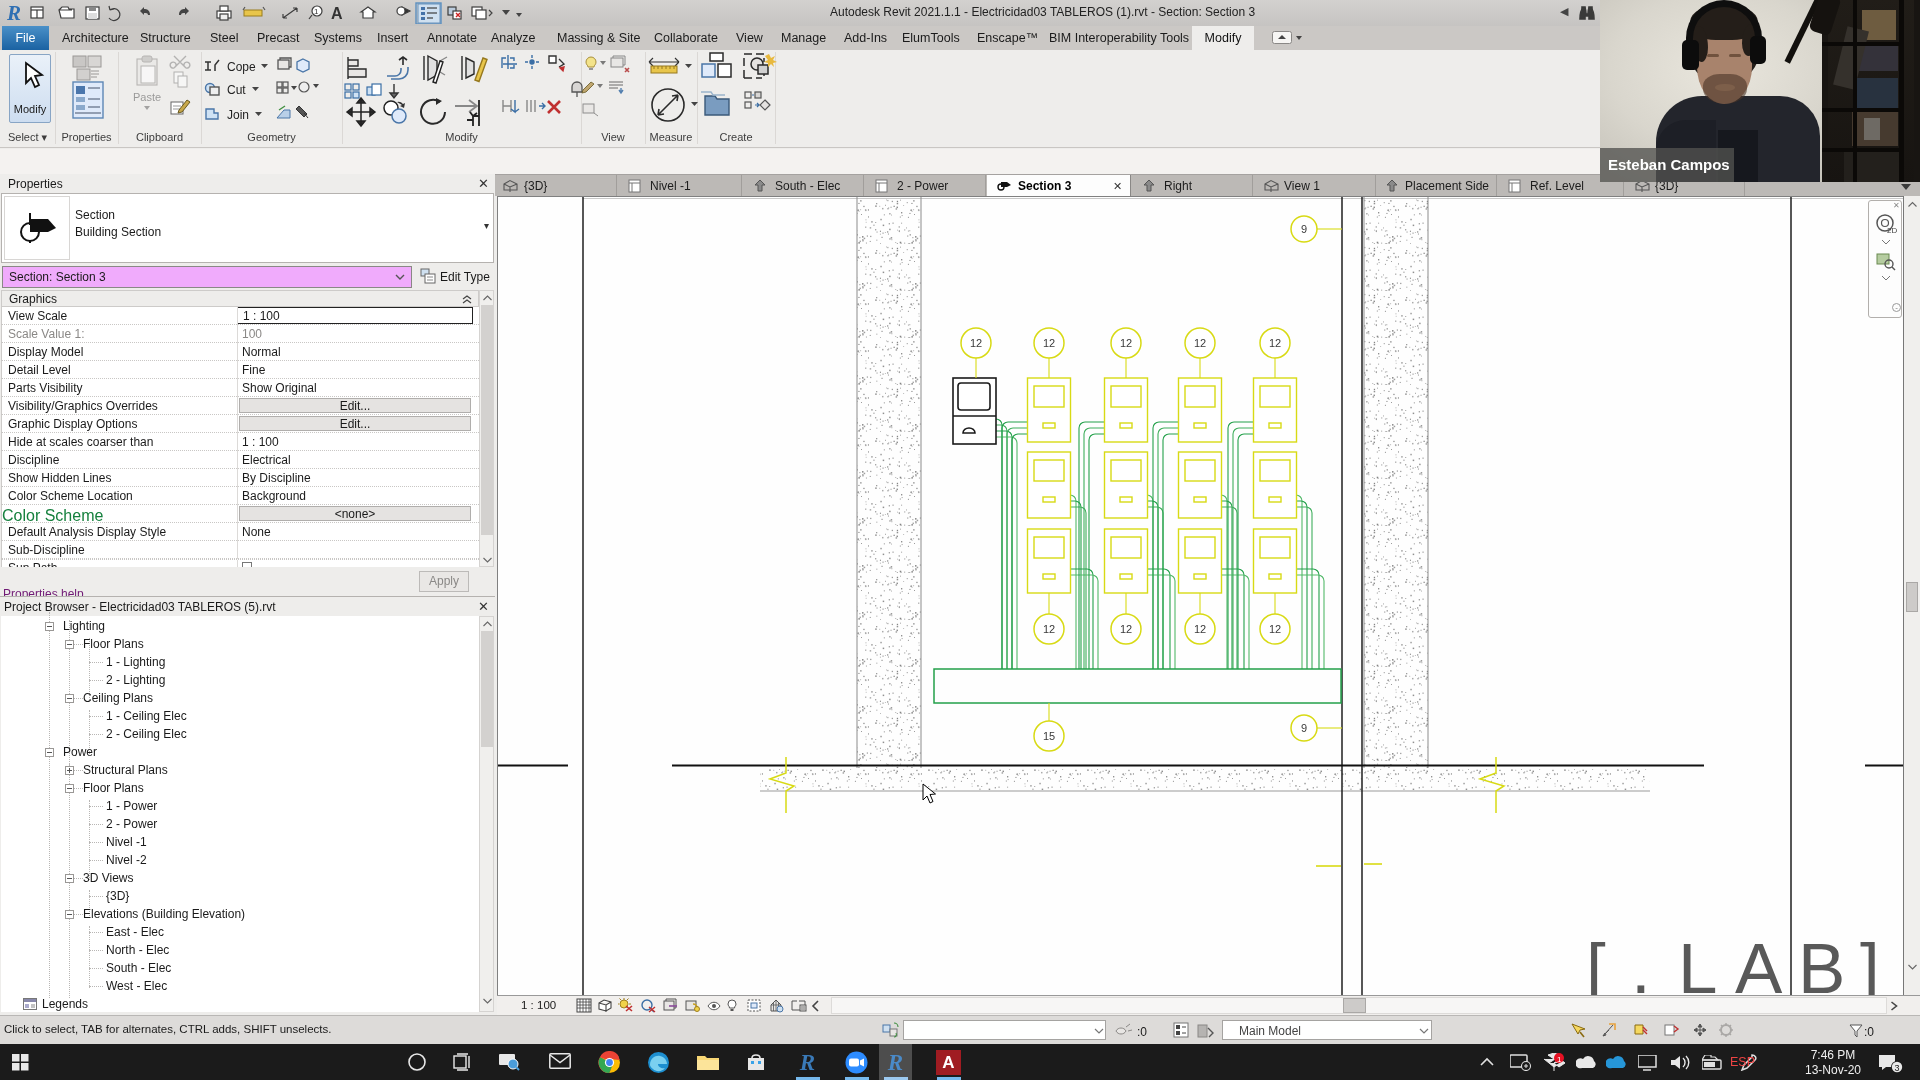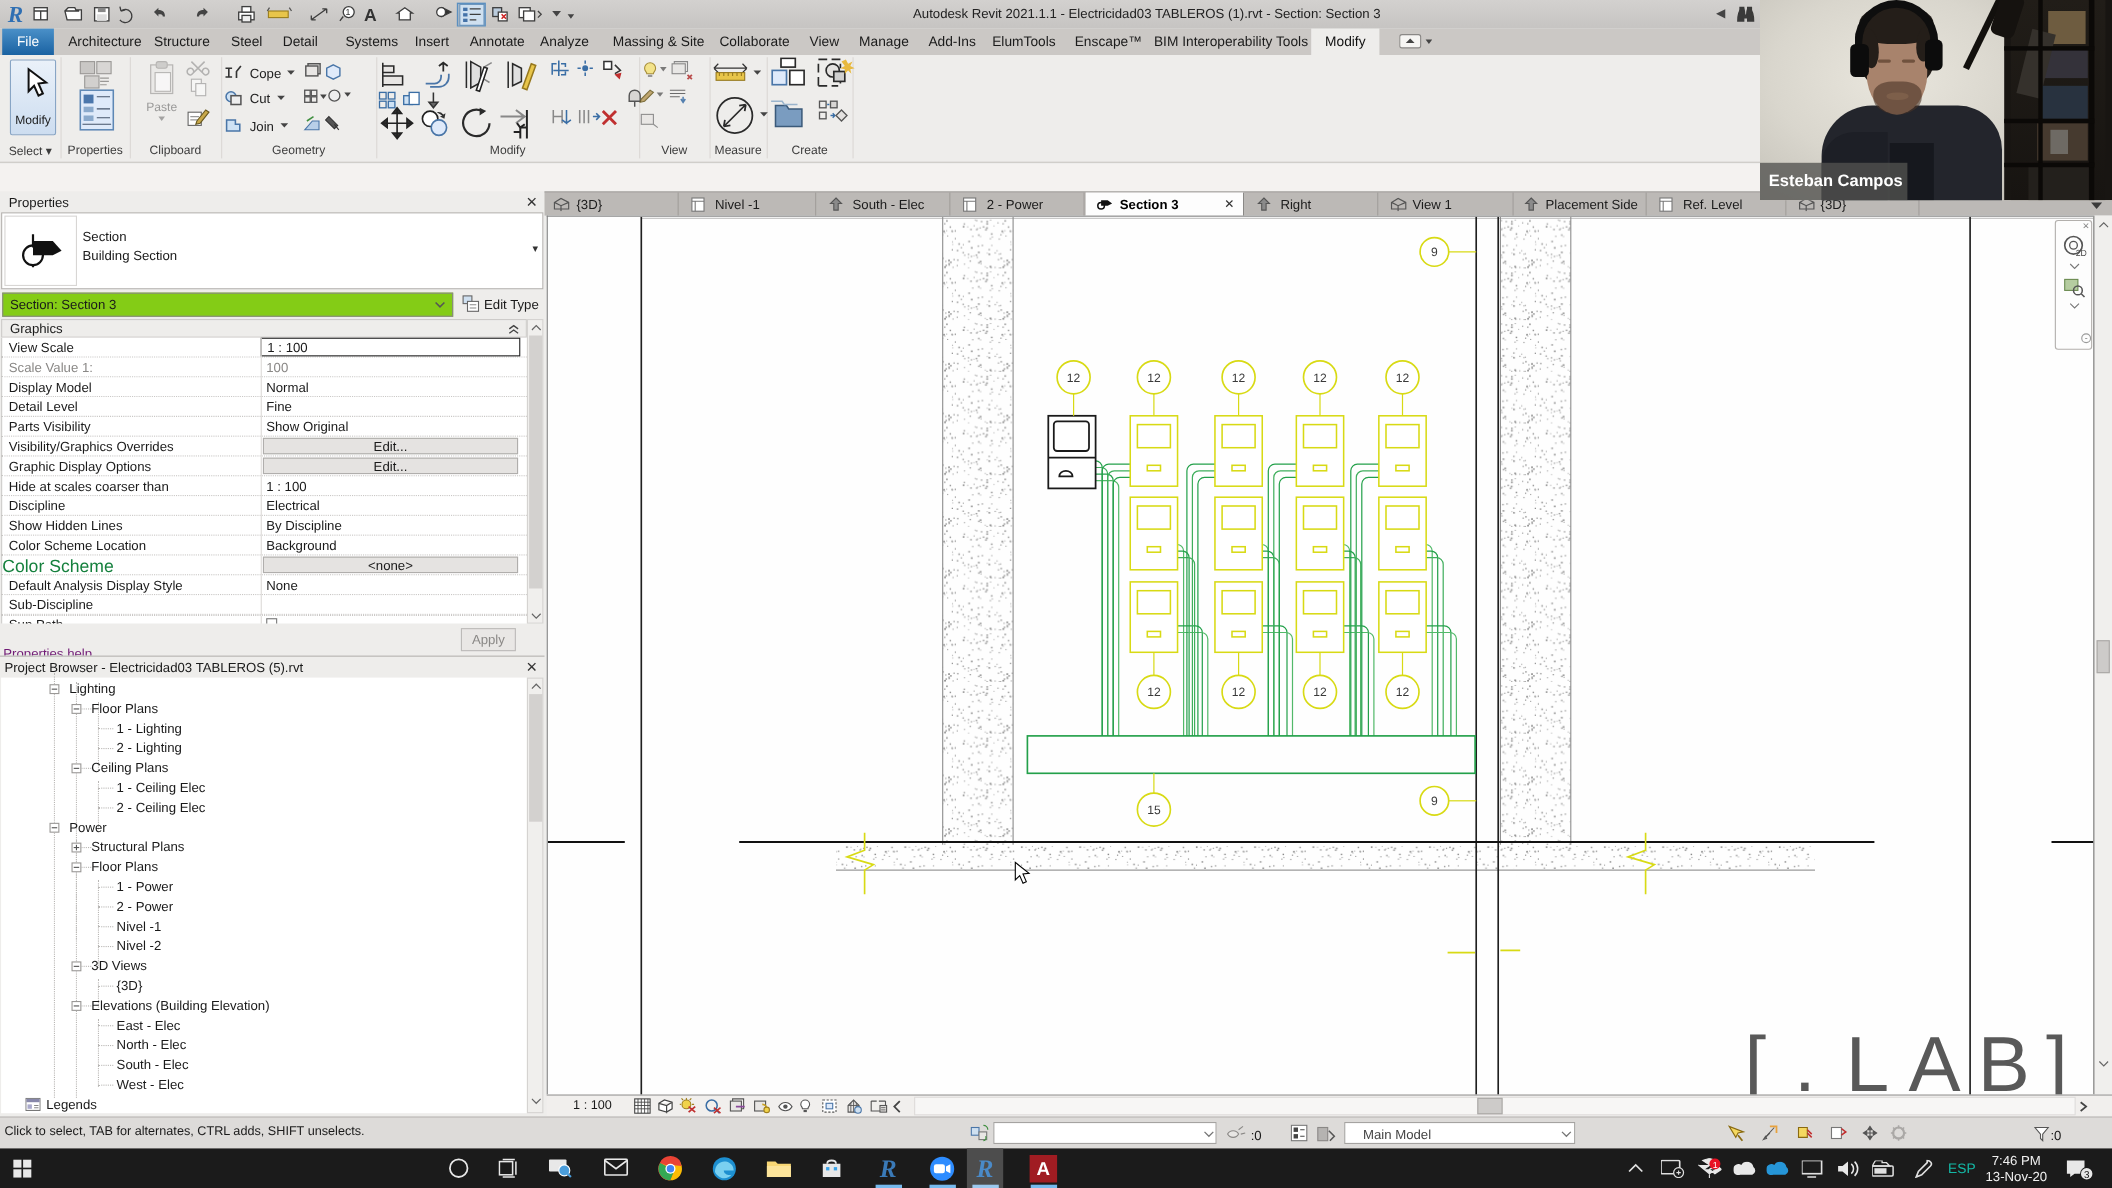--- a/index.html
+++ b/index.html
@@ -105,21 +105,21 @@
       <path d="M6 4 h3 v3 h-3 z M13 4 h3 v3 h-3 z" fill="#3a3a3a"></path>
       <path d="M4 16 c0-6 2-10 3-11 h2 c1 2 1 4 1 6 h2 c0-2 0-4 1-6 h2 c1 1 3 5 3 11 h-5 v-3 h-4 v3 z" fill="#3a3a3a"></path>
     </g>
   </svg>
 </div>
 <div id="tabrow" class="abs">
   <div id="filetab" class="abs">File</div>
   <span class="rtab abs" style="left:62px">Architecture</span>
   <span class="rtab abs" style="left:140px">Structure</span>
   <span class="rtab abs" style="left:210px">Steel</span>
-  <span class="rtab abs" style="left:257px">Detail</span>
+  <span class="rtab abs" style="left:257px">Precast</span>
   <span class="rtab abs" style="left:314px">Systems</span>
   <span class="rtab abs" style="left:377px">Insert</span>
   <span class="rtab abs" style="left:427px">Annotate</span>
   <span class="rtab abs" style="left:491px">Analyze</span>
   <span class="rtab abs" style="left:557px">Massing &amp; Site</span>
   <span class="rtab abs" style="left:654px">Collaborate</span>
   <span class="rtab abs" style="left:736px">View</span>
   <span class="rtab abs" style="left:781px">Manage</span>
   <span class="rtab abs" style="left:844px">Add-Ins</span>
   <span class="rtab abs" style="left:902px">ElumTools</span>
@@ -380,21 +380,21 @@
       <circle cx="14" cy="26" r="9" fill="#fff" stroke="#111" stroke-width="2"></circle>
       <path d="M14 7 v12" stroke="#111" stroke-width="2"></path>
       <path d="M14 13 h18 l8 9 l-8 4 h-18 z" fill="#111"></path>
       <path d="M14 35 v2" stroke="#111" stroke-width="2"></path>
     </svg>
     <div class="abs" style="left:73px;top:14px;font-size:12px;color:#1a1a1a">Section</div>
     <div class="abs" style="left:73px;top:31px;font-size:12px;color:#1a1a1a">Building Section</div>
     <div class="abs" style="left:482px;top:26px;font-size:10px;color:#333">▾</div>
   </div>
 
-  <div class="abs" style="left:2px;top:92px;width:410px;height:22px;background:#84cc16;border:1px solid #8a8886">
+  <div class="abs" style="left:2px;top:92px;width:410px;height:22px;background:#f0abfc;border:1px solid #8a8886">
     <div class="abs" style="left:6px;top:3px;font-size:12px;color:#1a1a1a">Section: Section 3</div>
     <svg class="abs" style="left:392px;top:7px" width="10" height="8">
         <path d="M1 1 l4 4 l4 -4" stroke="#555" fill="none" stroke-width="1.4"></path>
       </svg>
   </div>
   <svg class="abs" style="left:420px;top:94px" width="17" height="17" viewBox="0 0 17 17">
     <rect x="1" y="1" width="8" height="7" fill="#cfe0f0" stroke="#666"></rect>
       <rect x="5" y="6" width="10" height="9" fill="#fff" stroke="#666"></rect>
       <line x1="7" y1="9" x2="13" y2="9" stroke="#888"></line>
       <line x1="7" y1="12" x2="13" y2="12" stroke="#888"></line>
@@ -1144,21 +1144,21 @@
       <path d="M13 4 a6 6 0 0 1 0 9 M16 2 a9 9 0 0 1 0 13" fill="none" stroke="#e8e8e8" stroke-width="1.4"></path>
     </svg>
   <svg class="abs" style="left:1702px;top:11px" width="24" height="15">
       <path d="M3 0 h6 v2 h4 l3 3 h-16 z" fill="none" stroke="#e0e0e0" stroke-width="1.2"></path>
       <rect x="0" y="5" width="19" height="9" rx="1" fill="none" stroke="#e0e0e0" stroke-width="1.4"></rect>
       <rect x="2" y="7" width="11" height="5" fill="#e0e0e0"></rect>
     </svg>
   <svg class="abs" style="left:1740px;top:10px" width="18" height="17">
       <path d="M12 1 c3 0 5 3 3 5 l-8 8 l-5 2 l2 -5 l8 -8 z" fill="none" stroke="#e0e0e0" stroke-width="1.5"></path>
     </svg>
-  <div class="abs" style="left:1771px;top:11px;font-size:12.5px;color:#14b8a6">ESP</div>
+  <div class="abs" style="left:1730px;top:11px;font-size:12.5px;color:#ef4444">ESP</div>
   <div class="abs" style="left:1808px;top:4px;width:50px;text-align:center;font-size:12px;color:#f0f0f0">7:46 PM</div>
   <div class="abs" style="left:1804px;top:19px;width:58px;text-align:center;font-size:12px;color:#f0f0f0">13-Nov-20</div>
   <svg class="abs" style="left:1878px;top:10px" width="26" height="20">
       <path d="M1 1 h16 v12 h-9 l-4 3 v-3 h-3 z" fill="#e8e8e8"></path>
       <circle cx="19" cy="13" r="6" fill="#1b1b1b"></circle>
       <circle cx="19" cy="13" r="5.2" fill="#e8e8e8"></circle>
       <text x="16.5" y="16.5" font-size="9" fill="#1b1b1b" font-family="Liberation Sans">3</text>
     </svg>
 </div>
 <div id="webcam" class="abs">

